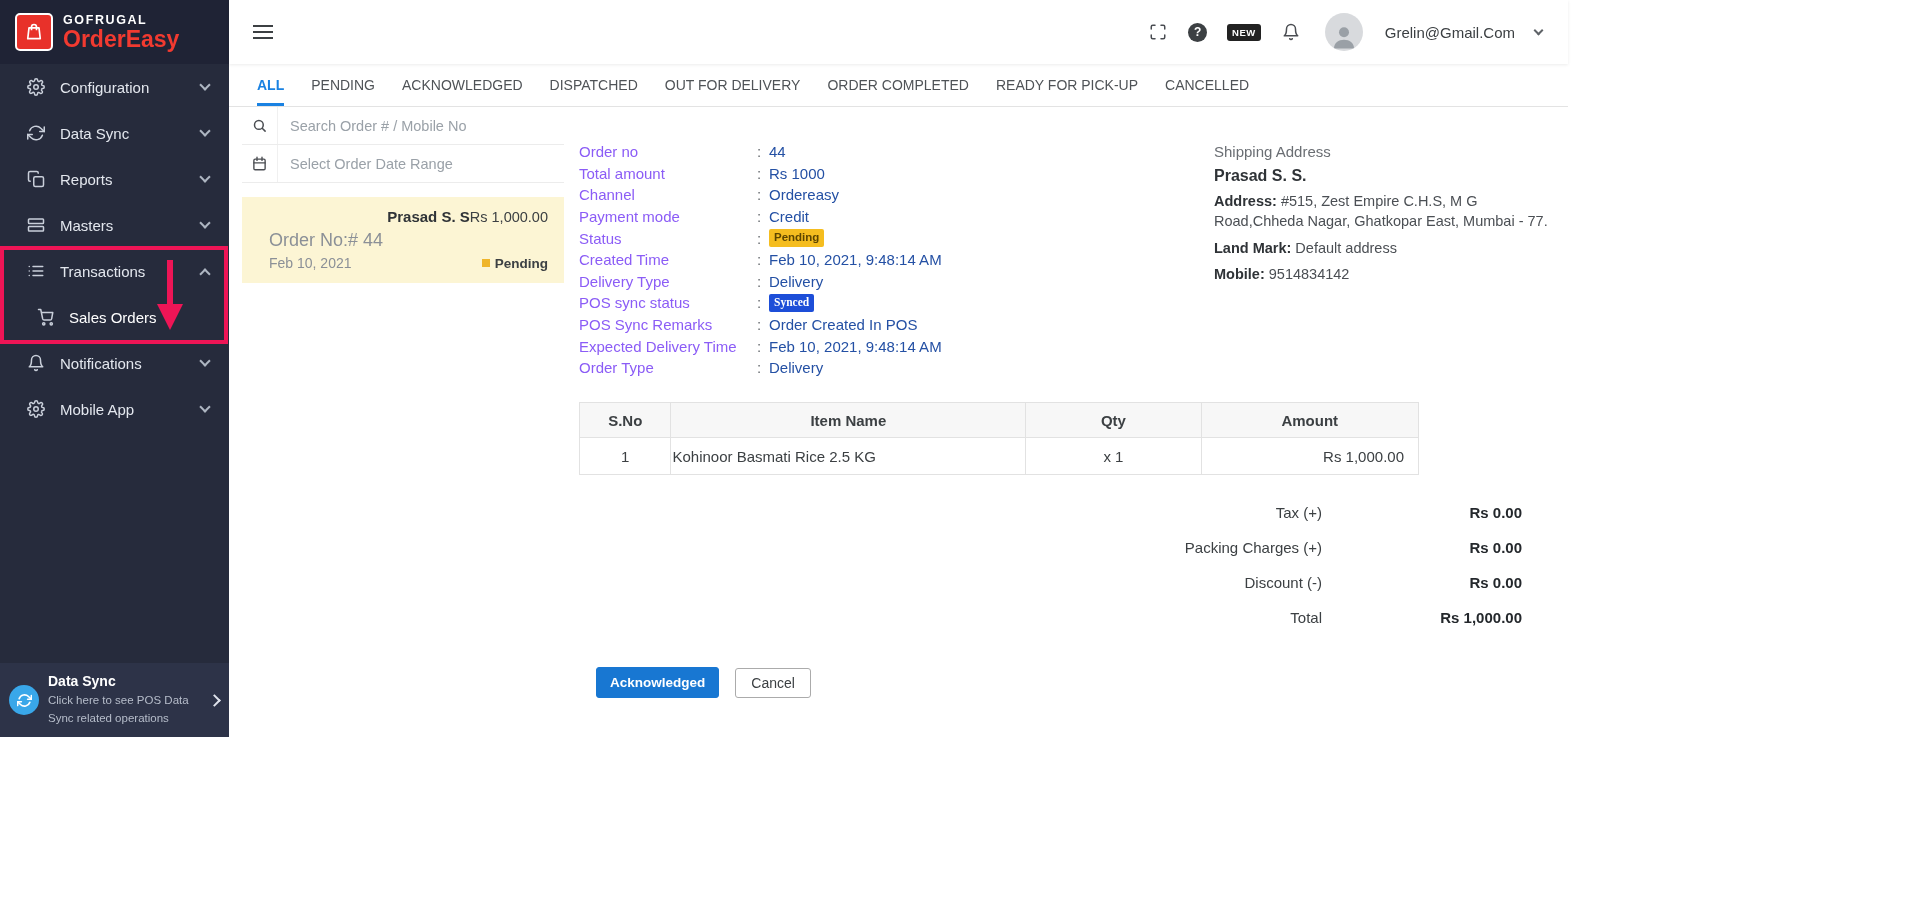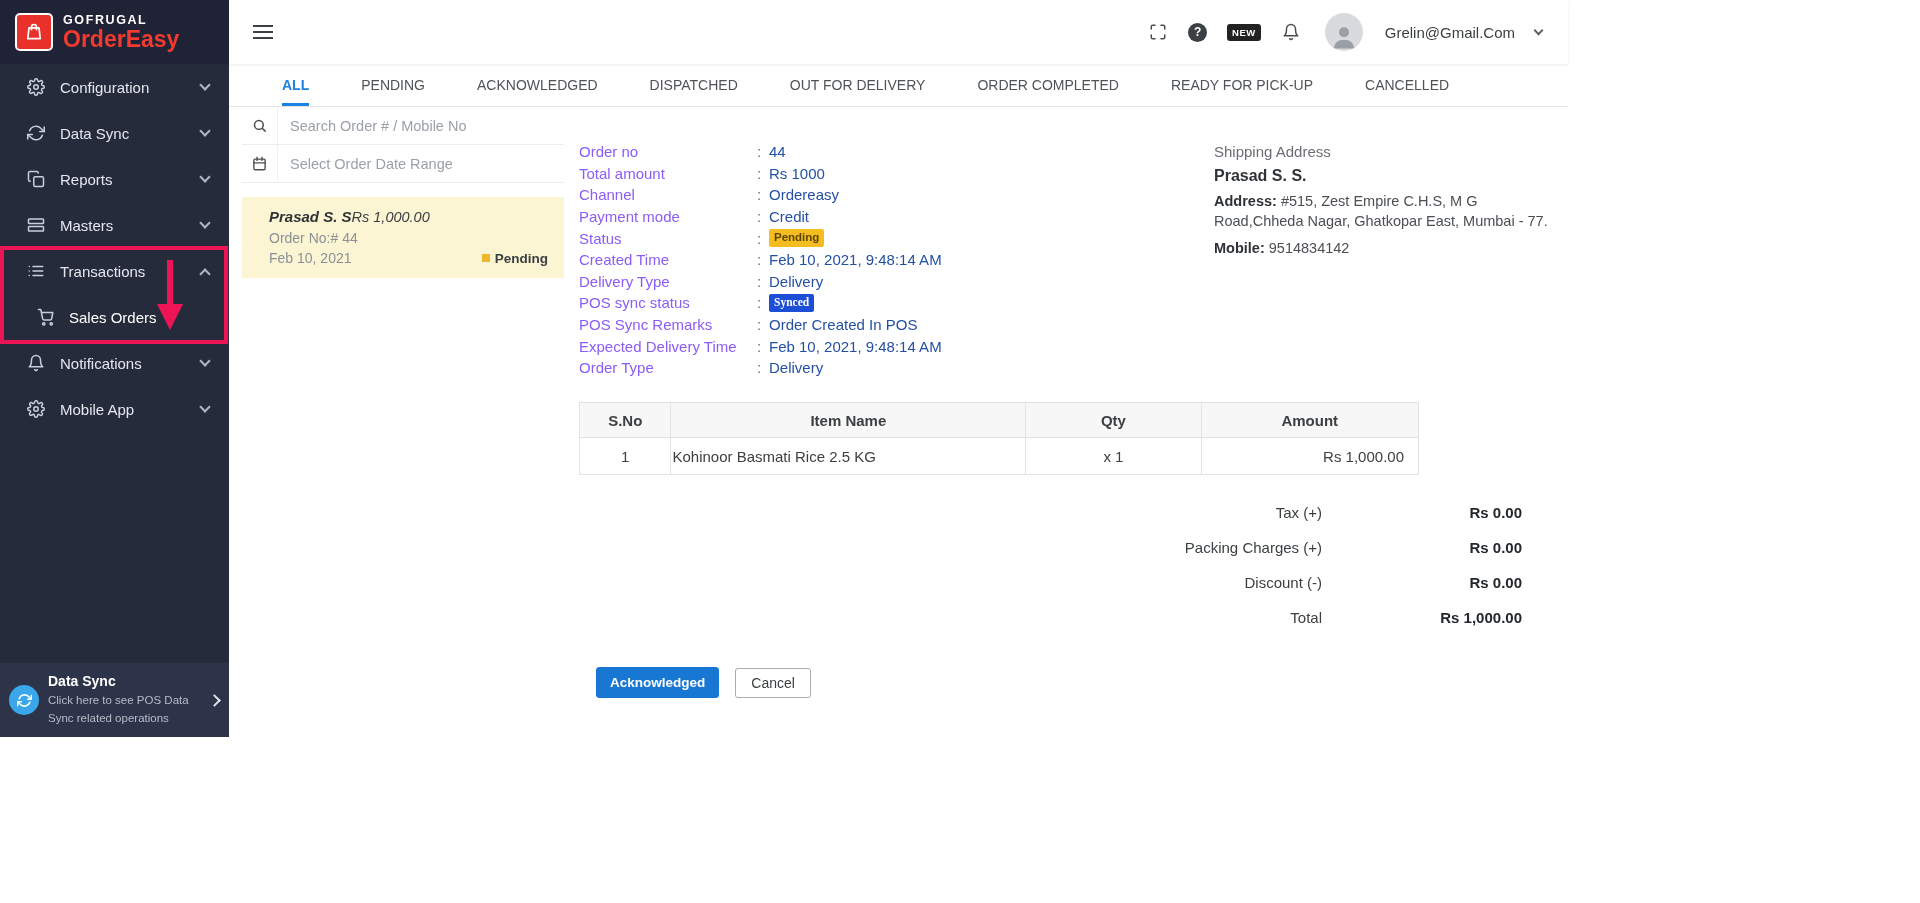--- a/index.html
+++ b/index.html
@@ -57,38 +57,38 @@
   .avatar { width: 38px; height: 38px; border-radius: 50%; background: #d8dadd; color: #9aa0a6;
             display: flex; align-items: flex-end; justify-content: center; overflow: hidden; margin-left: 4px; cursor: pointer; }
   .user-name { font-size: 15px; color: #3c4043; margin-left: 2px; cursor: pointer; }
   .caret { width: 7px; height: 7px; border-right: 2px solid #5f6368; border-bottom: 2px solid #5f6368;
            transform: rotate(45deg); margin-top: -4px; cursor: pointer; }
 
   
   .tabsbar { position: absolute; left: 229px; top: 64px; width: 1339px; height: 43px; background: #fff;
              border-bottom: 1px solid #e3e3e3; display: flex; align-items: stretch; padding-left: 28px; gap: 27px; }
   .tab { display: flex; align-items: center; font-size: 14px; color: #4f5357; cursor: pointer;
-         border-bottom: 3px solid transparent; padding-top: 2px; white-space: nowrap; margin-left: 25px; }
+         border-bottom: 3px solid transparent; padding-top: 2px; white-space: nowrap; }
   .tab.active { color: #1a82e2; font-weight: bold; border-bottom-color: #1a82e2; }
 
   
   .left-panel { position: absolute; left: 229px; top: 107px; width: 335px; height: 630px;
                 border-right: 1px solid #e2e2e2; background: #fff; margin-left: 13px; }
   .filter-row { height: 38px; display: flex; align-items: center; border-bottom: 1px solid #ececec; }
   .filter-icon { width: 36px; height: 100%; display: flex; align-items: center; justify-content: center;
                  color: #4a4d52; border-right: 1px solid #f0f0f0; }
   .filter-icon svg { width: 15px; height: 15px; }
   .filter-input { flex: 1; height: 100%; border: 0; outline: 0; padding: 0 12px; font-size: 14.5px;
                   font-family: inherit; color: #333; background: transparent; }
   .filter-input::placeholder { color: #9aa1a8; }
   .order-card { margin-top: 14px; background: #fcf5d4; padding: 11px 28px 12px 27px; cursor: pointer; }
-  .oc-top { display: flex; justify-content: flex-start; align-items: baseline; font-style: italic; }
+  .oc-top { display: flex; justify-content: flex-end; align-items: baseline; }
   .oc-name { font-weight: bold; font-size: 15px; color: #2f3337; }
   .oc-amount { font-size: 14.5px; color: #3c4043; }
-  .oc-orderno { margin-top: 5px; font-size: 14px; color: #8b9097; }
+  .oc-orderno { margin-top: 5px; font-size: 18px; color: #8b9097; }
   .oc-bottom { margin-top: 4px; display: flex; justify-content: space-between; align-items: center; }
   .oc-date { font-size: 14px; color: #8b9097; }
   .oc-status { display: flex; align-items: center; gap: 5px; font-size: 13.5px; font-weight: bold; color: #3c4043; }
   .dot { width: 8px; height: 8px; background: #efb52b; }
 
   
   .main { position: absolute; left: 564px; top: 107px; width: 1004px; height: 630px; background: #fff; }
   .details-block { position: absolute; left: 15px; top: 34px; }
   .d-row { display: flex; align-items: center; height: 21.6px; font-size: 15px; }
   .d-label { width: 178px; color: #8b5cf6; }
@@ -400,20 +400,21 @@
         <span class="d-label">Order Type</span>
           <span class="d-sep">:</span>
           <span class="d-value">Delivery</span>
       </div>
     </div>
 
     <div class="shipping-block">
       <div class="sh-title">Shipping Address</div>
       <div class="sh-name">Prasad S. S.</div>
       <div class="sh-line"><b>Address:</b><span> #515, Zest Empire C.H.S, M G Road,Chheda Nagar, Ghatkopar East, Mumbai - 77.</span></div>
+      <div class="sh-line"><b>Land Mark:</b><span> Default address</span></div>
       <div class="sh-line"><b>Mobile:</b><span> 9514834142</span></div>
     </div>
 
     <table class="items-table">
       <thead>
         <tr>
           <th class="c-sno">S.No</th>
           <th class="c-item">Item Name</th>
           <th class="c-qty">Qty</th>
           <th class="c-amt">Amount</th>

